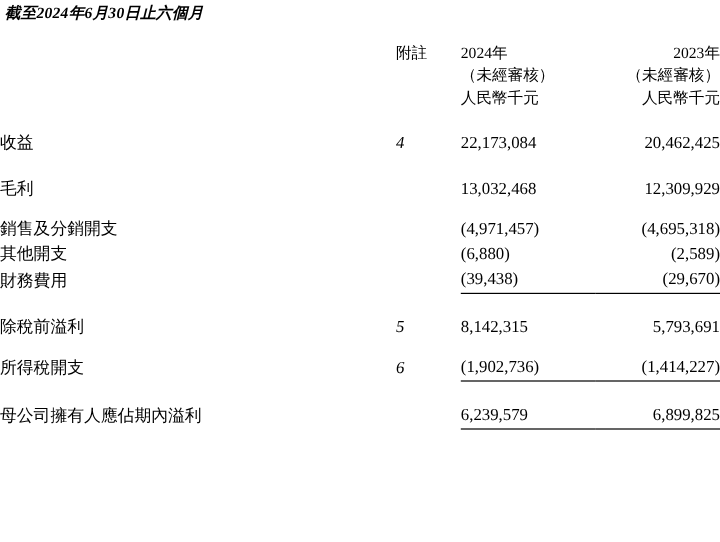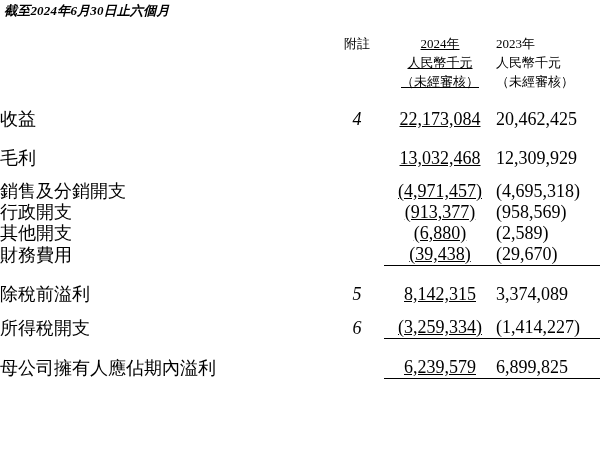--- a/index.html
+++ b/index.html
@@ -40,23 +40,23 @@
     width: 600px;
     border-collapse: collapse;
     font-size: 13px;
   }
   table.fin td, table.fin th {
     padding: 0;
     vertical-align: bottom;
     font-weight: normal;
   }
   .col-label { width: 330px; }
-  .col-note  { width: 54px; text-align: center; }
-  .col-cur   { width: 112px; text-align: center; padding-right: 4px; text-decoration: underline; }
-  .col-prev  { width: 104px; padding-right: 2px; }
+  .col-note  { width: 54px; text-align: left; }
+  .col-cur   { width: 112px; text-align: left; padding-right: 4px; }
+  .col-prev  { width: 104px; text-align: right; padding-right: 2px; }
 
   .hdr-row td {
     font-weight: bold;
     font-size: 13px;
     line-height: 19px;
     padding-bottom: 1px;
   }
   .hdr-row td.col-prev {
     font-weight: normal;
   }
@@ -70,21 +70,21 @@
     font-weight: bold;
   }
   .hdr-sub td.col-prev { font-weight: normal; }
 
   .spacer-sm td { height: 12px; }
   .spacer-md td { height: 18px; }
 
   .line td {
     line-height: 21px;
     height: 21px;
-    font-size: 18px;
+    font-size: 14px;
   }
   .lbl {
     padding-left: 4px;
     white-space: nowrap;
   }
   .bold { font-weight: bold; }
   .num-cur { font-weight: bold; white-space: nowrap; }
   .num-prev { white-space: nowrap; }
 
   
@@ -118,28 +118,28 @@
     <tbody>
       <tr class="hdr-row">
         <td class="col-label"></td>
         <td class="col-note hdr-note">附註</td>
         <td class="col-cur">2024年</td>
         <td class="col-prev">2023年</td>
       </tr>
       <tr class="hdr-sub">
         <td class="col-label"></td>
         <td class="col-note"></td>
+        <td class="col-cur">（未經審核）</td>
+        <td class="col-prev">（未經審核）</td>
+      </tr>
+      <tr class="hdr-sub">
+        <td class="col-label"></td>
+        <td class="col-note"></td>
         <td class="col-cur">人民幣千元</td>
         <td class="col-prev">人民幣千元</td>
-      </tr>
-      <tr class="hdr-sub">
-        <td class="col-label"></td>
-        <td class="col-note"></td>
-        <td class="col-cur">（未經審核）</td>
-        <td class="col-prev">（未經審核）</td>
       </tr>
 
       <tr class="spacer-md">
           <td colspan="4"></td>
         </tr>
 
       <tr class="line">
         <td class="lbl bold">收益</td>
         <td class="col-note note">4</td>
         <td class="col-cur num-cur">22,173,084</td>
@@ -163,26 +163,20 @@
         </tr>
 
 
       <tr class="line">
         <td class="lbl">銷售及分銷開支</td>
         <td class="col-note note"></td>
         <td class="col-cur num-cur">(4,971,457)</td>
         <td class="col-prev num-prev">(4,695,318)</td>
       </tr>
 
-      <tr class="line">
-        <td class="lbl">行政開支</td>
-        <td class="col-note note"></td>
-        <td class="col-cur num-cur">(913,377)</td>
-        <td class="col-prev num-prev">(958,569)</td>
-      </tr>
 
       <tr class="line">
         <td class="lbl">其他開支</td>
         <td class="col-note note"></td>
         <td class="col-cur num-cur">(6,880)</td>
         <td class="col-prev num-prev">(2,589)</td>
       </tr>
 
       <tr class="line rule-cur rule-prev">
         <td class="lbl">財務費用</td>
@@ -192,31 +186,31 @@
       </tr>
 
       <tr class="spacer-md">
           <td colspan="4"></td>
         </tr>
 
       <tr class="line">
         <td class="lbl bold">除稅前溢利</td>
         <td class="col-note note">5</td>
         <td class="col-cur num-cur">8,142,315</td>
-        <td class="col-prev num-prev">3,374,089</td>
+        <td class="col-prev num-prev">5,793,691</td>
       </tr>
 
       <tr class="spacer-sm">
           <td colspan="4"></td>
         </tr>
 
       <tr class="line rule-cur rule-prev">
         <td class="lbl">所得稅開支</td>
         <td class="col-note note">6</td>
-        <td class="col-cur num-cur">(3,259,334)</td>
+        <td class="col-cur num-cur">(1,902,736)</td>
         <td class="col-prev num-prev">(1,414,227)</td>
       </tr>
 
       <tr class="spacer-md">
           <td colspan="4"></td>
         </tr>
 
       <tr class="line">
         <td class="lbl bold">母公司擁有人應佔期內溢利</td>
         <td class="col-note note"></td>

